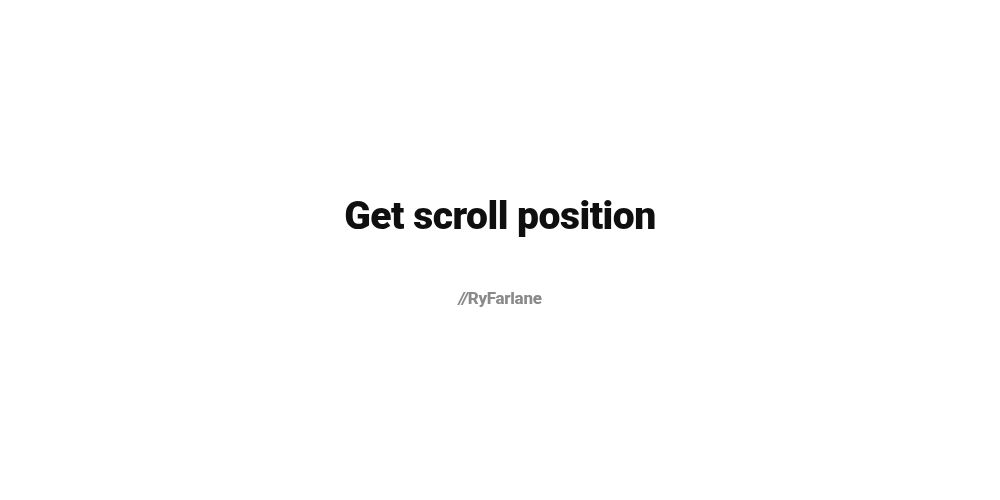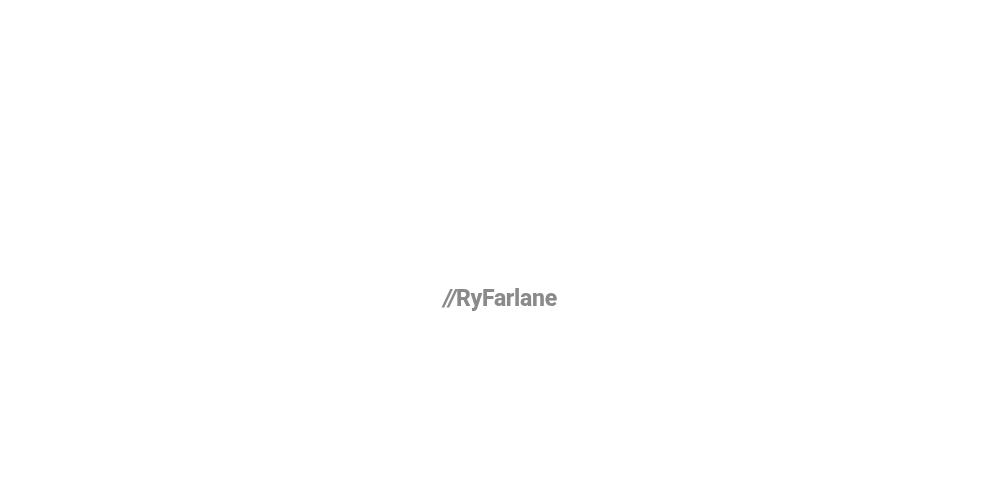--- a/index.html
+++ b/index.html
@@ -20,31 +20,31 @@
     .title {
       font-size: 39px;
       font-weight: 900;
       color: #0f0f0f;
       text-align: center;
       line-height: 1.25;
       letter-spacing: -0.5px;
     }
     .byline {
       margin-top: 48px;
-      font-size: 23px;
+      font-size: 17px;
       font-weight: 800;
       color: #8a8a8a;
       letter-spacing: -0.3px;
     }
     .slashes {
       font-style: italic;
     }
   </style>
 </head>
 <body>
 
 <h1 class="title">
-  <br>
+  <span>Get scroll position</span><br>
 </h1>
 
 <div class="byline">
   <span class="slashes">//</span><span>RyFarlane</span>
 </div>
 
 </body></html>

